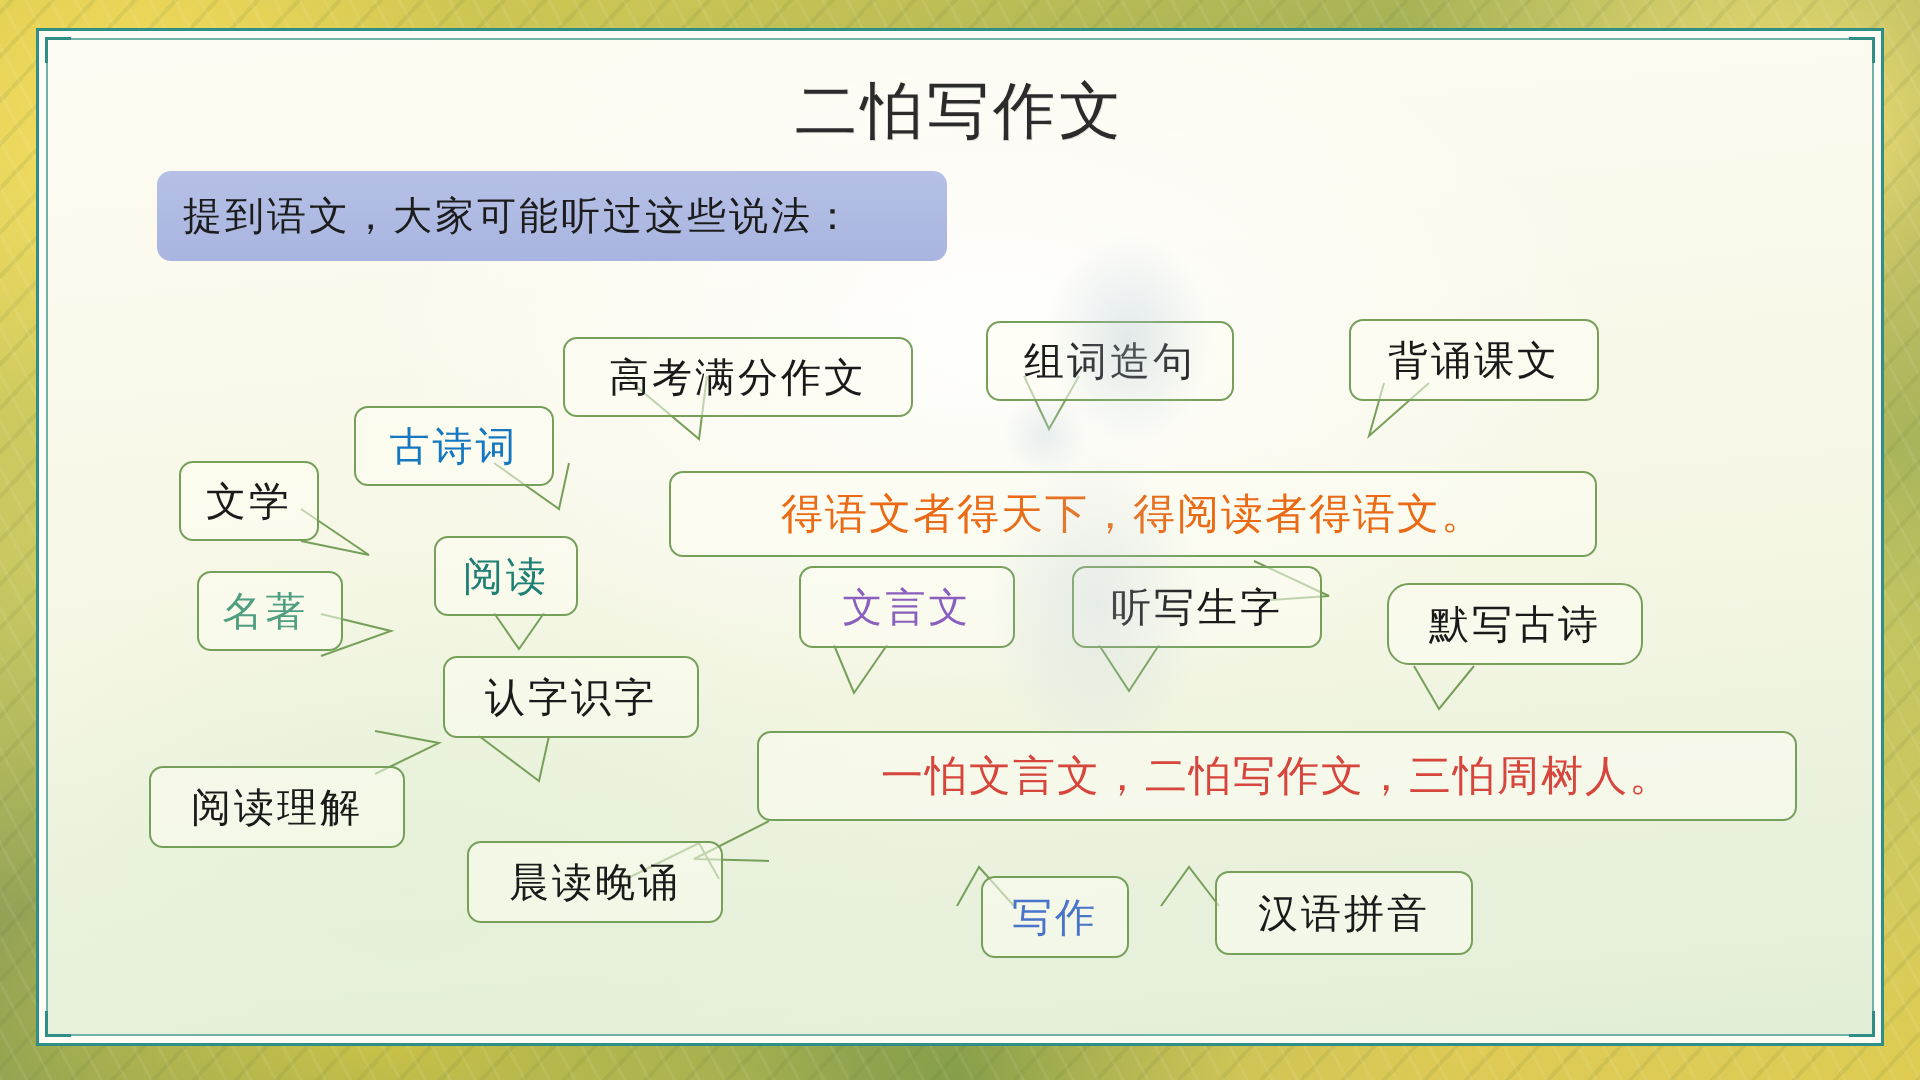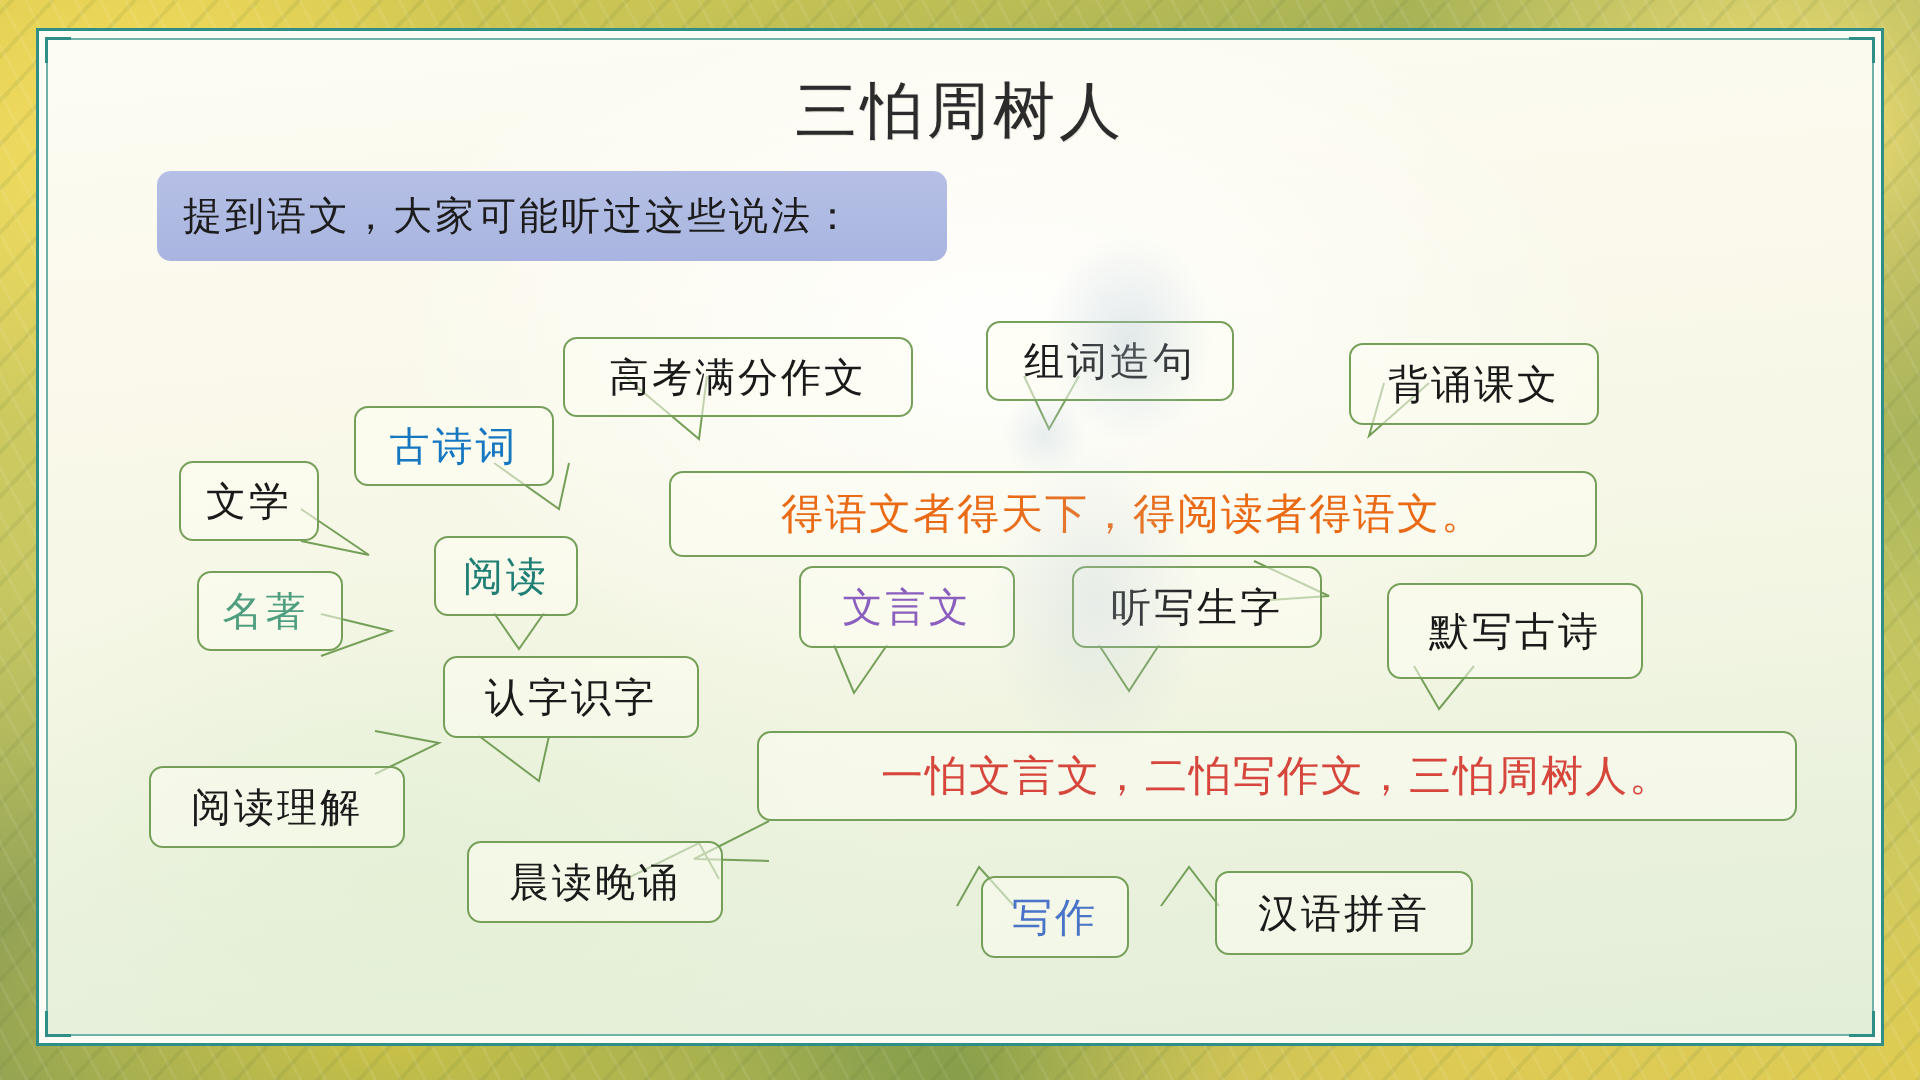--- a/index.html
+++ b/index.html
@@ -105,21 +105,21 @@
 <body>
 
 <div id="stage">
   <div id="card">
 
     <span class="corner c-tl"></span>
     <span class="corner c-tr"></span>
     <span class="corner c-bl"></span>
     <span class="corner c-br"></span>
 
-    <div id="title">三怕周树人</div>
+    <div id="title">二怕写作文</div>
 
     <div id="banner">
       <span>提到语文，大家可能听过这些说法：</span>
     </div>
 
     <svg class="tail-svg" style="left:0;top:0;width:1848px;height:1018px;">
 
       <path d="M 585 345 L 660 408 L 668 345"></path>
 
       <path d="M 985 345 L 1010 398 L 1040 345"></path>
@@ -156,21 +156,21 @@
     </svg>
 
     <div class="bub" style="left:524px;top:290px;width:350px;height:80px;margin-top:16px;">
       <span style="color:#1a1a1a">高考满分作文</span>
     </div>
 
     <div class="bub" style="left:947px;top:290px;width:248px;height:80px;">
       <span style="color:#1a1a1a">组词造句</span>
     </div>
 
-    <div class="bub" style="left:1310px;top:288px;width:250px;height:82px;margin-top:24px;">
+    <div class="bub" style="left:1310px;top:288px;width:250px;height:82px;">
       <span style="color:#1a1a1a">背诵课文</span>
     </div>
 
     <div class="bub" style="left:315px;top:375px;width:200px;height:80px;">
       <span style="color:#1577c0">古诗词</span>
     </div>
 
     <div class="bub" style="left:140px;top:430px;width:140px;height:80px;">
       <span style="color:#1a1a1a">文学</span>
     </div>
@@ -184,21 +184,21 @@
     </div>
 
     <div class="bub" style="left:760px;top:535px;width:216px;height:82px;">
       <span style="color:#8a5fbe">文言文</span>
     </div>
 
     <div class="bub" style="left:1033px;top:535px;width:250px;height:82px;">
       <span style="color:#1a1a1a">听写生字</span>
     </div>
 
-    <div class="bub" style="left:1348px;top:552px;width:256px;height:96px;">
+    <div class="bub" style="left:1348px;top:552px;width:256px;height:82px;border-radius:22px;">
       <span style="color:#1a1a1a">默写古诗</span>
     </div>
 
     <div class="bub" style="left:404px;top:625px;width:256px;height:82px;">
       <span style="color:#1a1a1a">认字识字</span>
     </div>
 
     <div class="bub" style="left:110px;top:735px;width:256px;height:82px;">
       <span style="color:#1a1a1a">阅读理解</span>
     </div>

